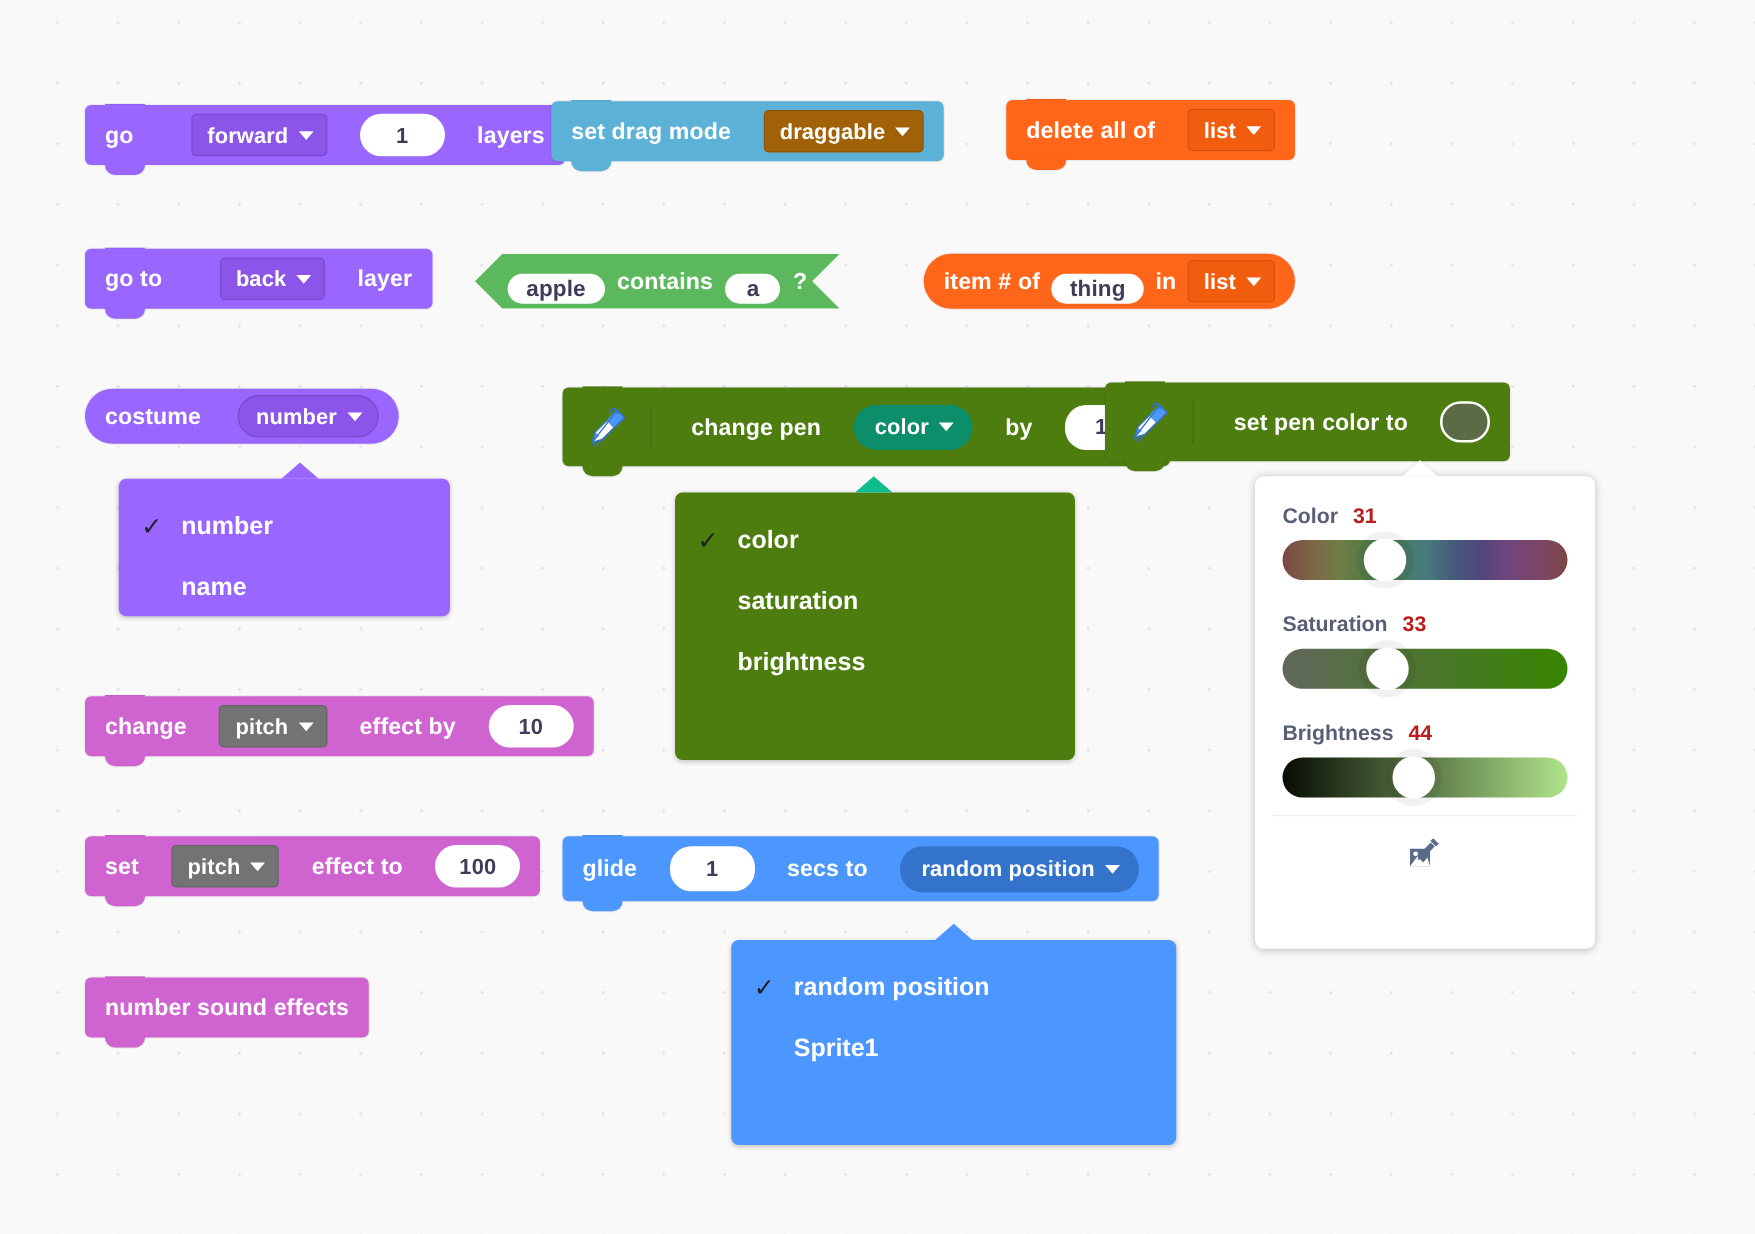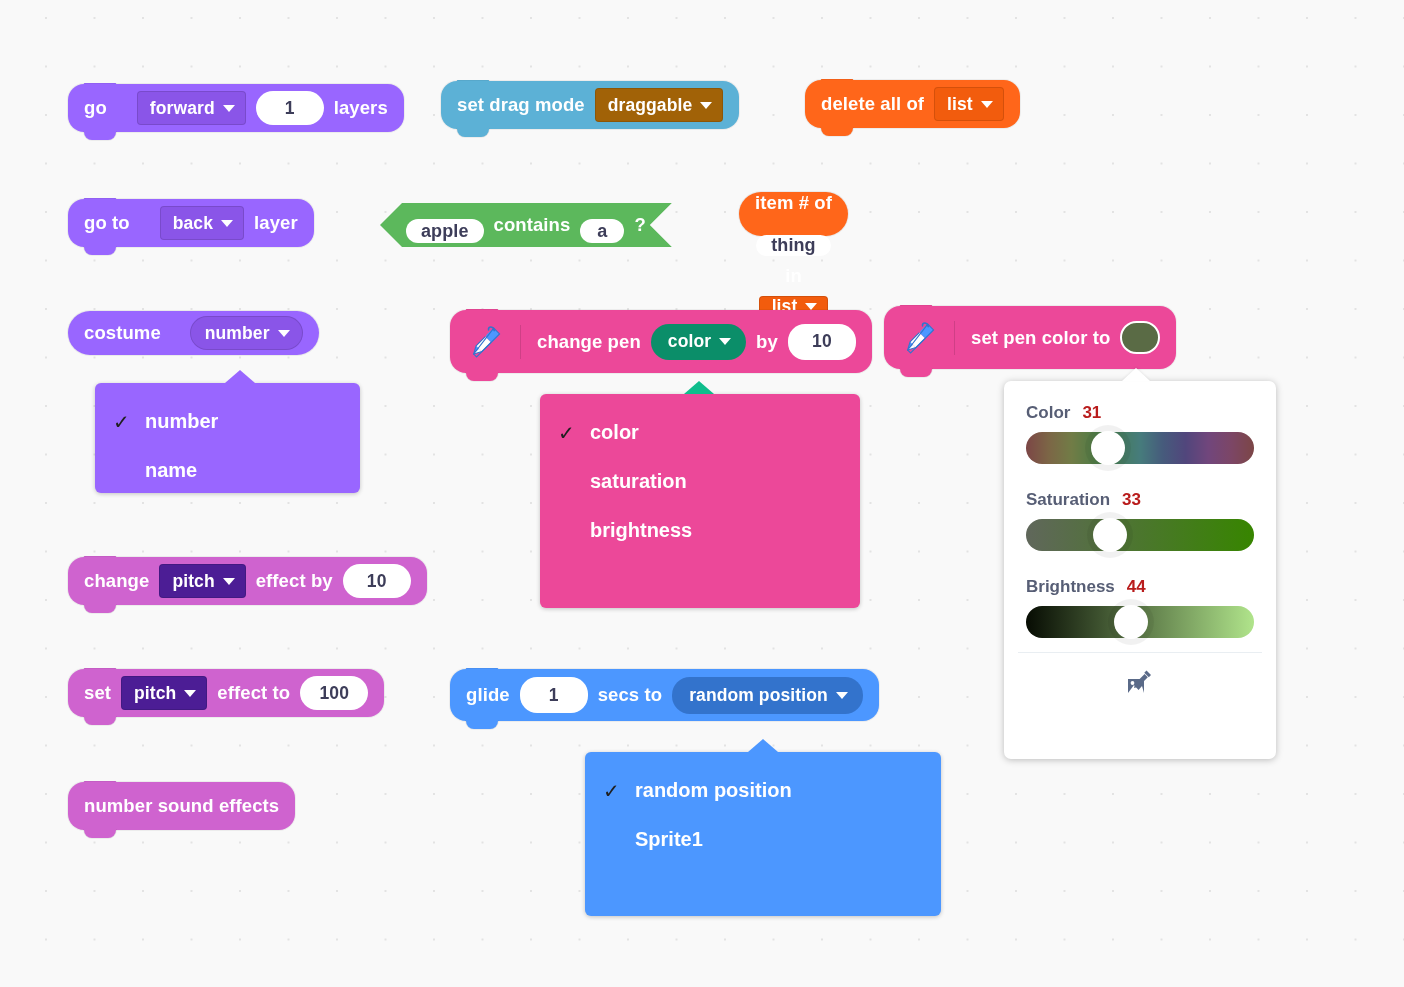--- a/index.html
+++ b/index.html
@@ -29,24 +29,24 @@
     box-sizing: border-box;
     font-weight: bold;
     color: #ffffff;
     white-space: nowrap;
     letter-spacing: 0.1px;
   }
 
   
   .stack {
     height: 48px;
-    border-radius: 16px;
+    border-radius: 5px;
     padding: 0 16px;
     font-size: 18.5px;
-    gap: 10px;
+    gap: 26px;
     box-shadow: 0 0 0 1px rgba(0,0,0,0.05);
   }
   .stack::before { 
     content: "";
     position: absolute;
     left: 16px; top: -1px;
     width: 32px; height: 8px;
     background: inherit;
     border-radius: 0 0 8px 8px;
     box-shadow: inherit;
@@ -127,27 +127,27 @@
     font-weight: bold;
     margin-top: 12px;
   }
 
   
   .c-motion  { background: #4c97ff; }
   .c-motion-d{ background: #3373cc; }
   .c-looks   { background: #9966ff; }
   .c-looks-d { background: #8a55e8; margin-left: 20px; }
   .c-sound   { background: #cf63cf; }
-  .c-sound-d { background: #4c1d95; justify-content: flex-end; }
+  .c-sound-d { background: #737373; justify-content: flex-end; }
   .c-sensing { background: #5cb1d6; }
   .c-sensing-d{background: #a16207; }
   .c-operator{ background: #5cb85c; }
   .c-data2   { background: #ff661a; }
   .c-data2-d { background: #f25c0d; }
-  .c-pen     { background: #ec4899; }
+  .c-pen     { background: #4d7c0f; }
   .c-pen-d   { background: #0b8e69; }
 
   .field-outline { box-shadow: inset 0 0 0 1px rgba(0,0,0,0.12); }
 
   
   .pen-icon-wrap {
     display: flex;
     align-items: center;
     padding-right: 14px;
     margin-right: 2px;
@@ -294,21 +294,21 @@
     <span>layer</span>
   </div>
 
   <div class="blk boolean c-operator" style="left:380px; top:203px;">
     <span class="textfield">apple</span>
     <span>contains</span>
     <span class="textfield" style="min-width:14px;">a</span>
     <span>?</span>
   </div>
 
-  <div class="blk reporter c-data2" style="left:739px; top:192px;flex-direction:column;">
+  <div class="blk reporter c-data2" style="left:739px; top:203px;">
     <span>item # of</span>
     <span class="textfield">thing</span>
     <span>in</span>
     <span class="dropdown c-data2-d field-outline">
       <span>list</span>
       <span class="caret"></span>
     </span>
   </div>
 
   <div class="blk reporter c-looks" style="left:68px; top:311px;">

